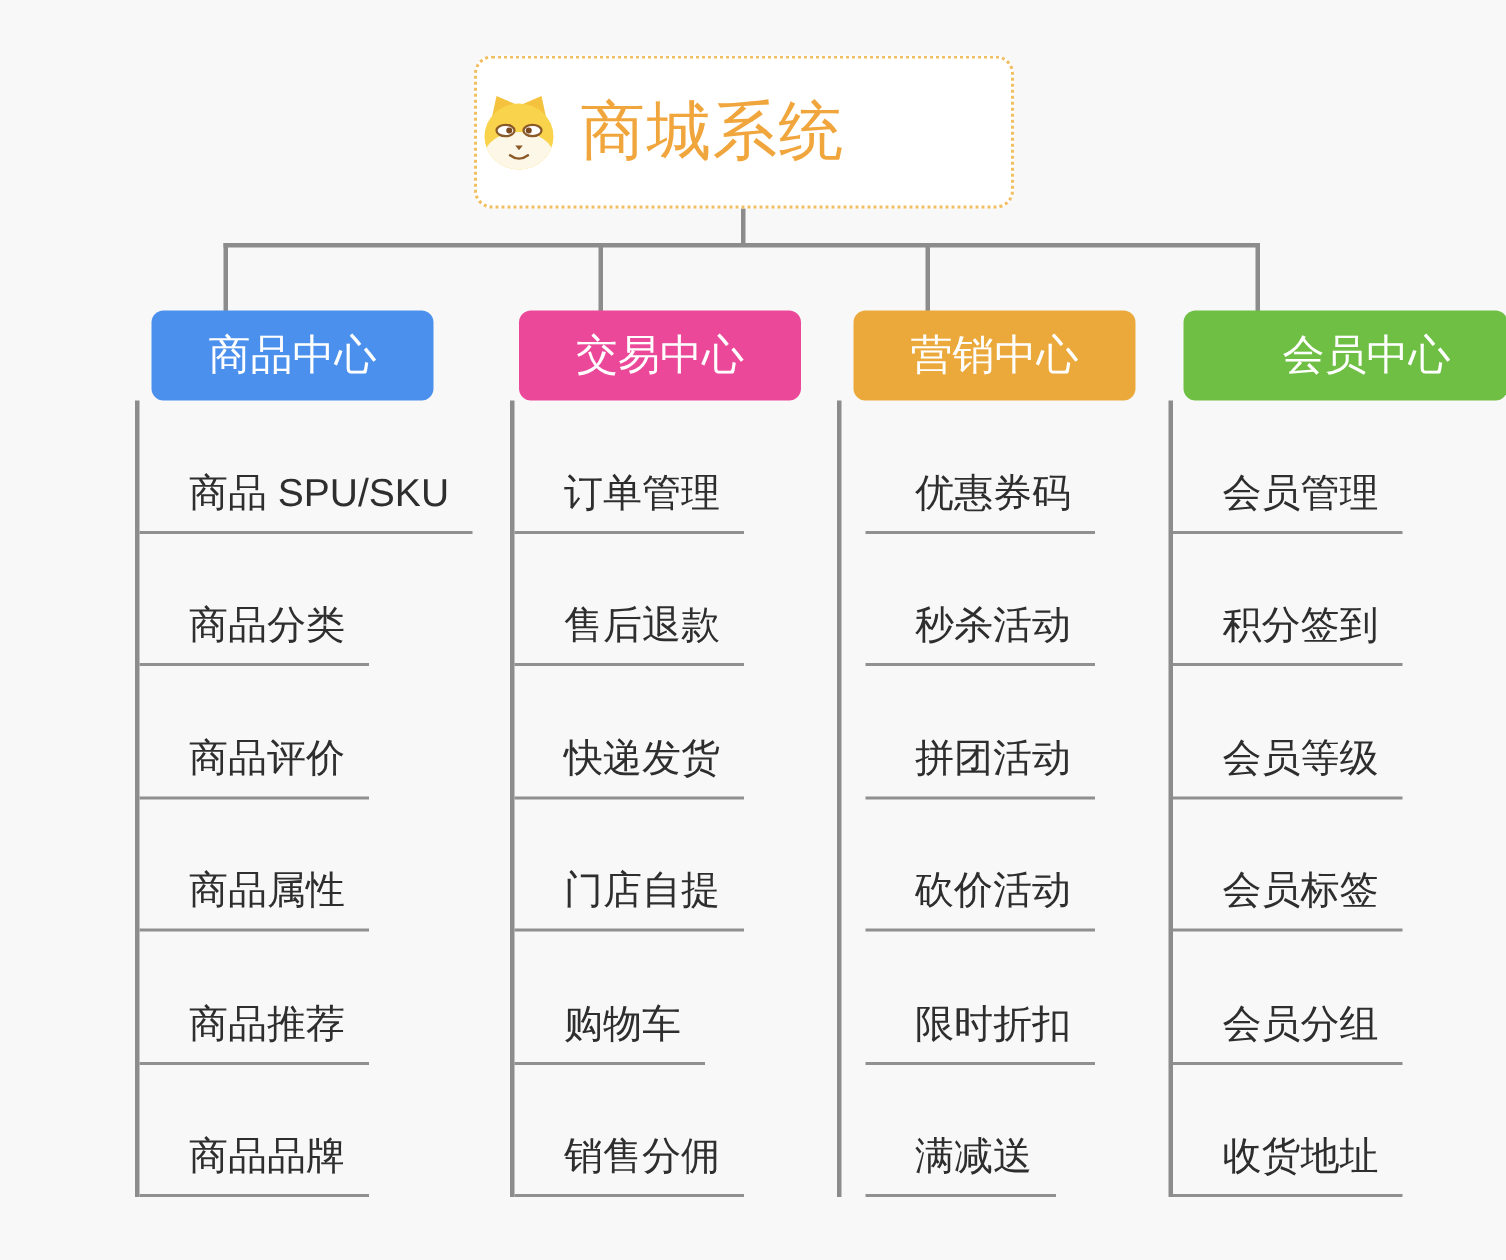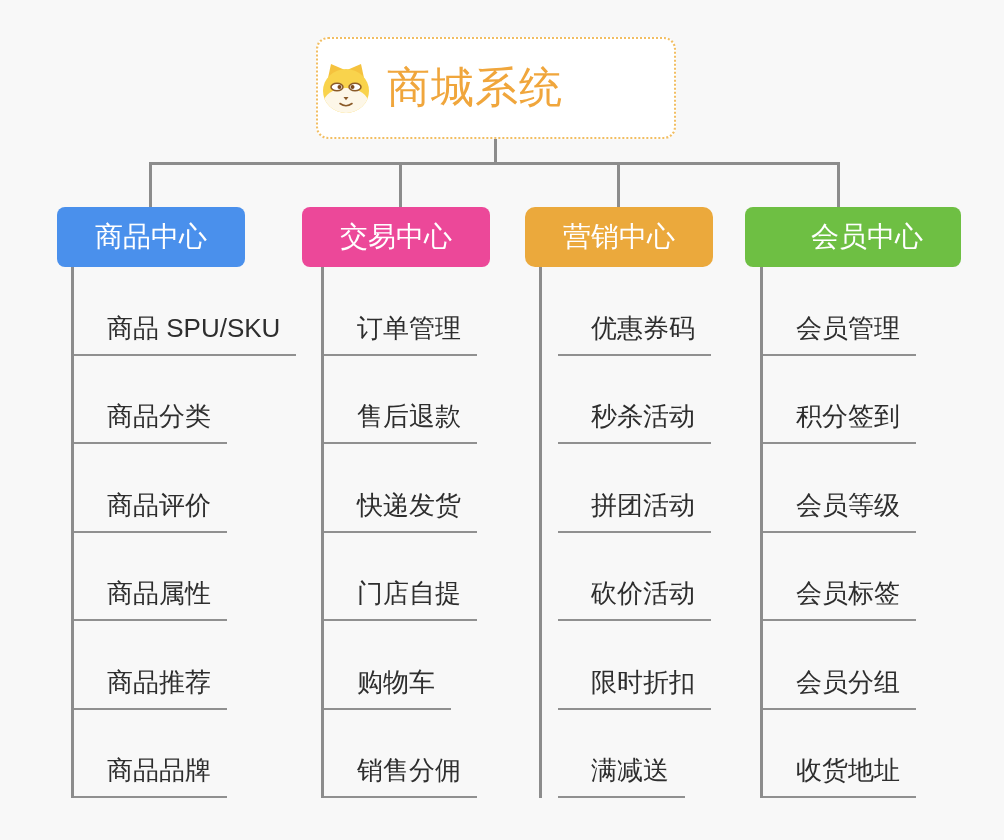--- a/index.html
+++ b/index.html
@@ -48,30 +48,32 @@
     position: absolute;
     top: 207px;
     width: 188px;
     height: 60px;
     border-radius: 8px;
     display: flex;
     align-items: center;
     justify-content: center;
     color: #ffffff;
     font-size: 28px;
+    margin-left: 44px;
   }
 
   
   .child-col {
     position: absolute;
     top: 267px;
     height: 531px;
     border-left: 3px solid #8c8c8c;
     display: flex;
     flex-direction: column;
+    margin-left: 19px;
   }
   .child-row {
     height: 88.5px;
     display: flex;
     align-items: flex-end;
   }
   .leaf {
     display: inline-block;
     white-space: nowrap;
     font-size: 26px;
@@ -112,21 +114,21 @@
     </svg>
     <span class="root-title">商城系统</span>
   </div>
 
   <div class="branch-node" style="left: 57px; background: rgb(74, 144, 236);">
     <span>商品中心</span>
   </div>
   <div class="branch-node" style="left: 302px; background: #ec4899;">
     <span>交易中心</span>
   </div>
-  <div class="branch-node" style="left: 525px; background: rgb(235, 169, 60); border-radius: 10px;">
+  <div class="branch-node" style="left: 525px; background: rgb(235, 169, 60);">
     <span>营销中心</span>
   </div>
   <div class="branch-node" style="left: 745px; background: rgb(110, 191, 67); padding-left: 28px;">
     <span>会员中心</span>
   </div>
 
   <div class="child-col" style="left:71px;">
     <div class="child-row">
         <span class="leaf">商品 SPU/SKU</span>
       </div>

